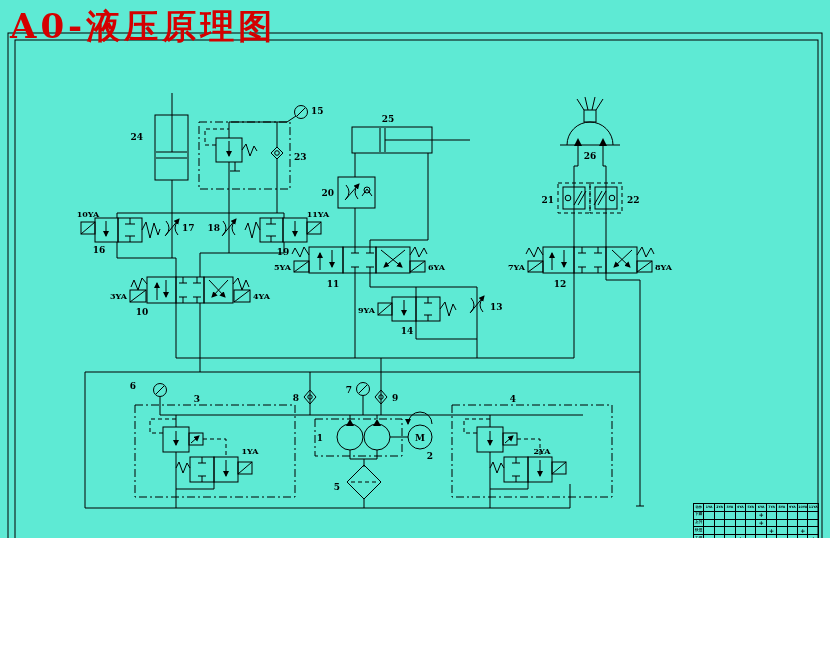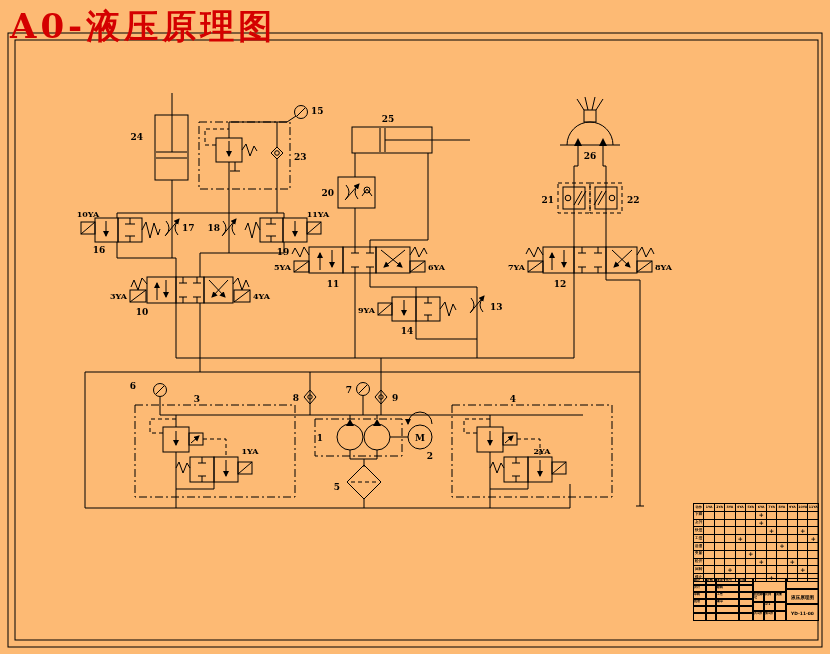--- a/index.html
+++ b/index.html
@@ -1,16 +1,16 @@
 <!DOCTYPE html>
 <html><head>
 <meta charset="utf-8">
 <style>
   html,body{margin:0;padding:0;background:#fff;}
-  #sheet{position:relative;width:830px;height:654px;background:#fdba74;overflow:hidden;
+  #sheet{position:relative;width:830px;height:538px;background:#5eead4;overflow:hidden;
          font-family:"DejaVu Serif",serif;}
   #main-title{position:absolute;left:10px;top:4px;font-size:34px;font-weight:bold;
               letter-spacing:4px;white-space:nowrap;z-index:5;}
   svg{position:absolute;left:0;top:0;}
   .ln{stroke:#000;stroke-width:1;fill:none;}
   .dd{stroke-dasharray:8 3 2 3;}
   .ds{stroke-dasharray:4 3;}
   .fl{fill:#000;stroke:none;}
   text{fill:#000;stroke:none;font-family:"DejaVu Serif",serif;font-weight:bold;font-size:9px;}
   text.ya{font-size:8px;}

